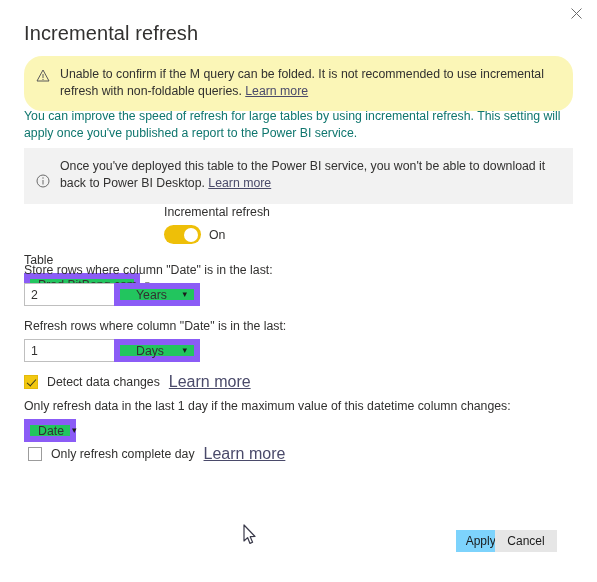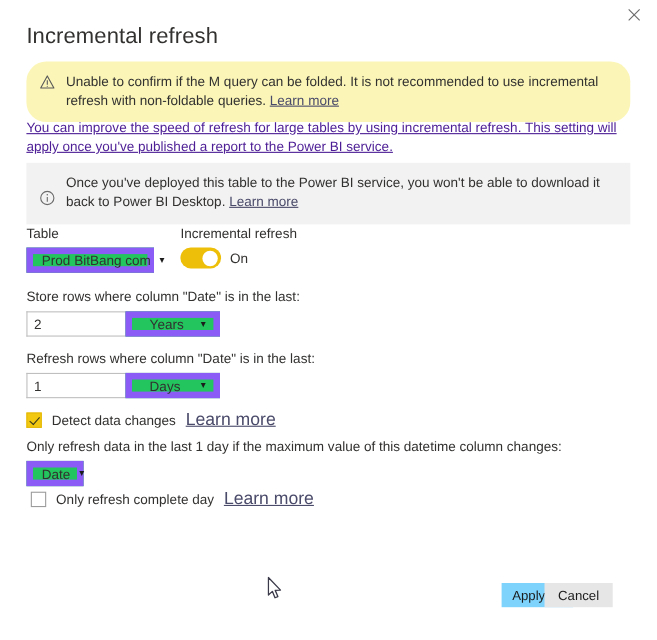--- a/index.html
+++ b/index.html
@@ -75,22 +75,21 @@
   .warn-icon { flex: 0 0 auto; margin-top: 2px; }
 
   
   .body-text {
     position: absolute;
     left: 24px;
     top: 108px;
     width: 551px;
     font-size: 12.3px;
     line-height: 17px;
-    color: #4c1d95;
-    text-decoration: underline;
+    color: #0f766e;
   }
 
   
   .info-bar {
     position: absolute;
     left: 24px;
     top: 148px;
     width: 549px;
     box-sizing: border-box;
     background: #f2f2f2;
@@ -121,21 +120,21 @@
   }
 
   .row-table {
     position: absolute;
     left: 24px;
     top: 204px;
     display: flex;
     align-items: flex-start;
     gap: 0;
   }
-  .col-table { width: 116px; }
+  .col-table { width: 116px; margin-top: 48px; }
   .col-toggle { margin-left: 24px; }
 
   .dropdown {
     margin-top: 5px;
     height: 23px;
     box-sizing: border-box;
     border: 6px solid #8b5cf6;
     background: #22c55e;
     display: inline-flex;
     align-items: center;

